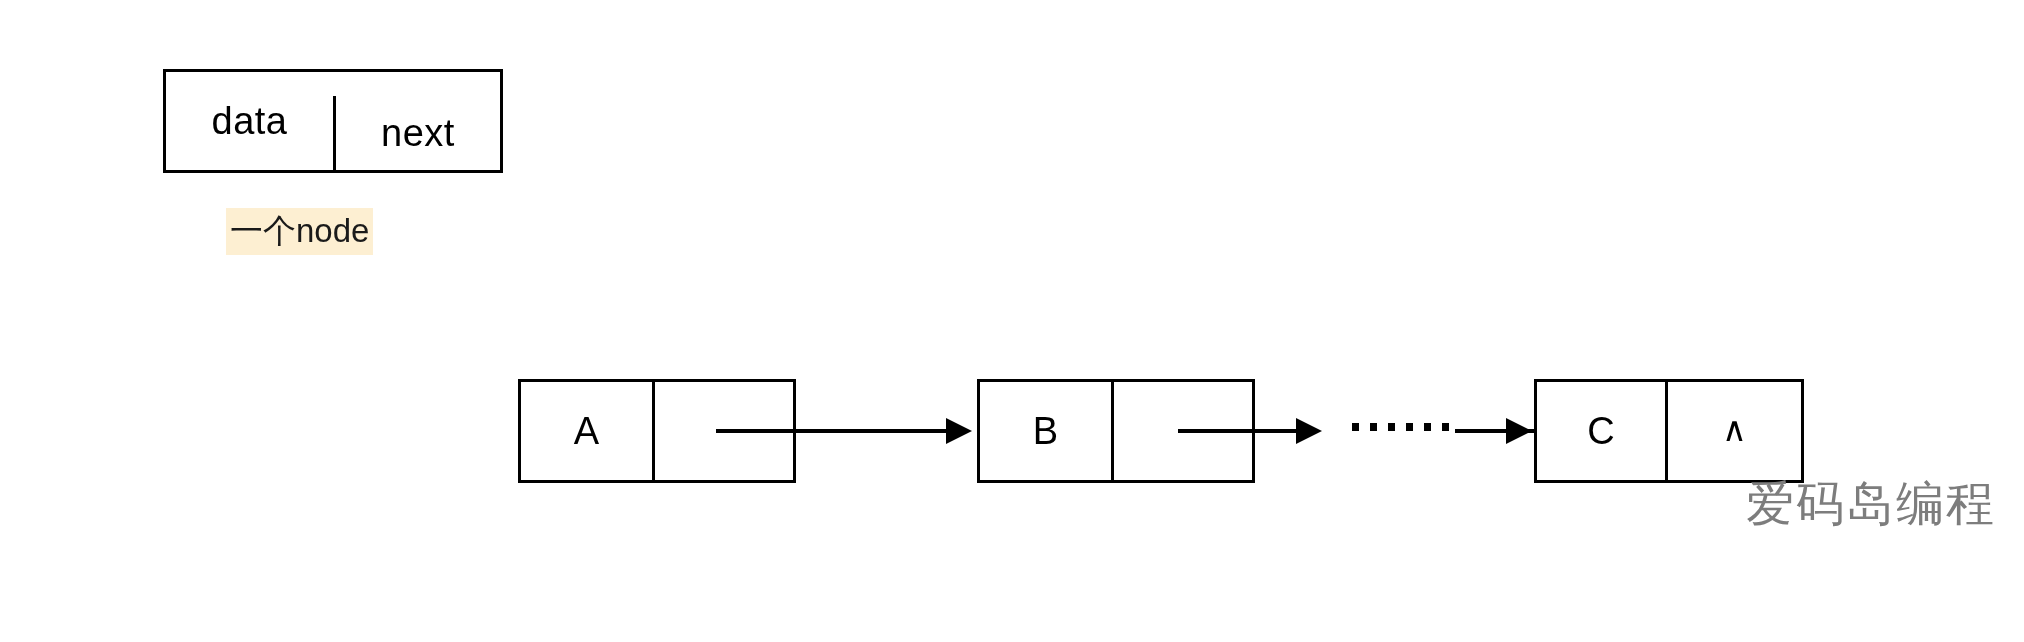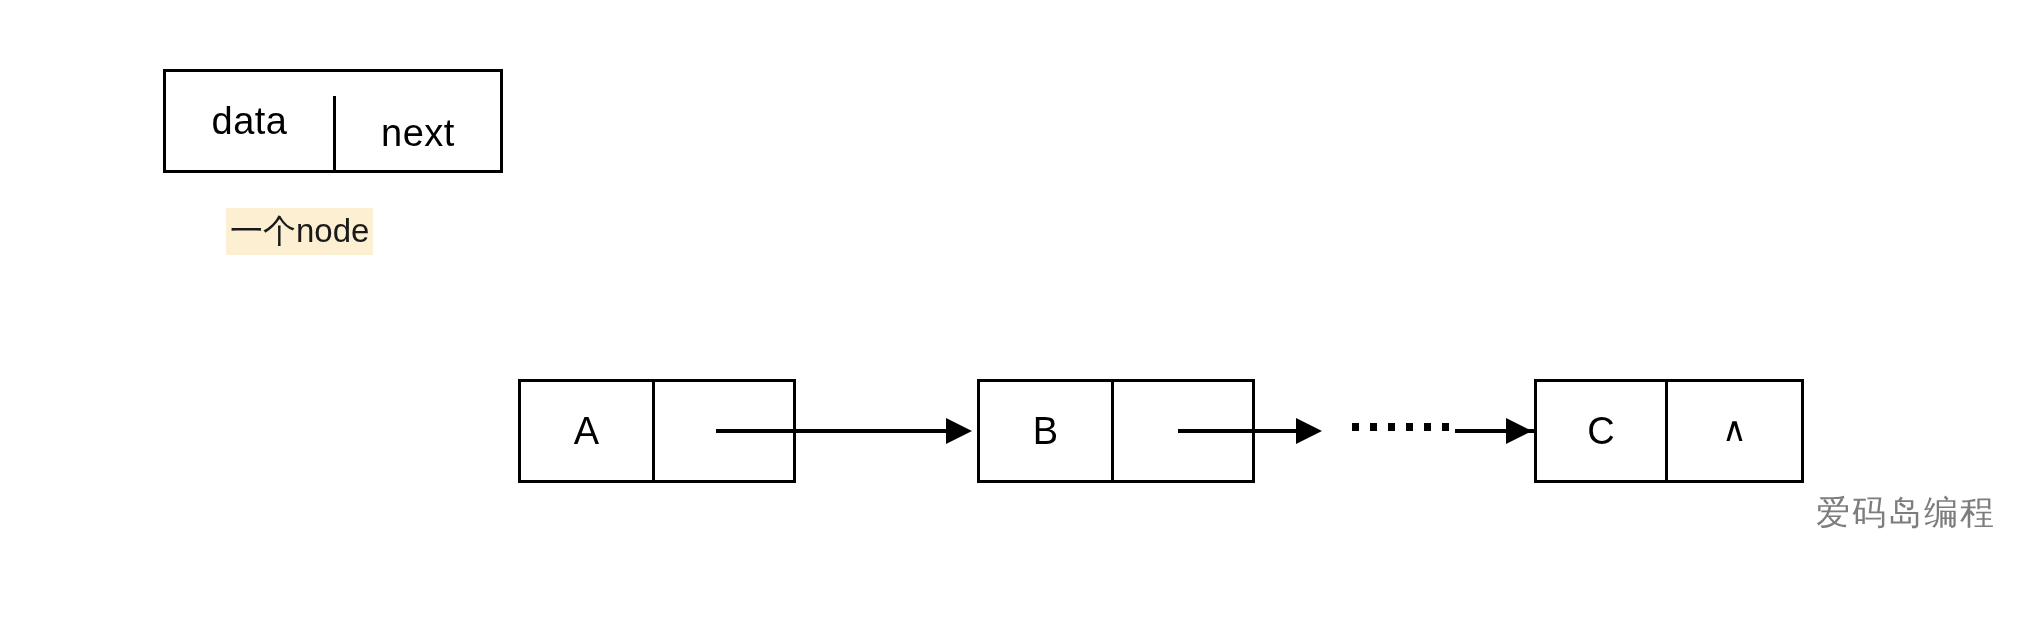--- a/index.html
+++ b/index.html
@@ -128,21 +128,21 @@
   }
   #caption-node-template { left: 226px; top: 193px; margin-top: 15px; }
   #caption-node-a        { left: 556px; top: 524px; }
 
   
   #watermark {
     position: absolute;
     right: 28px;
     bottom: 18px;
     font-family: "Liberation Serif", serif;
-    font-size: 34px;
+    font-size: 48px;
     color: #7d7d7d;
     letter-spacing: 2px;
     white-space: nowrap;
   }
 </style>
 </head>
 <body>
 
 <div id="canvas">
 

